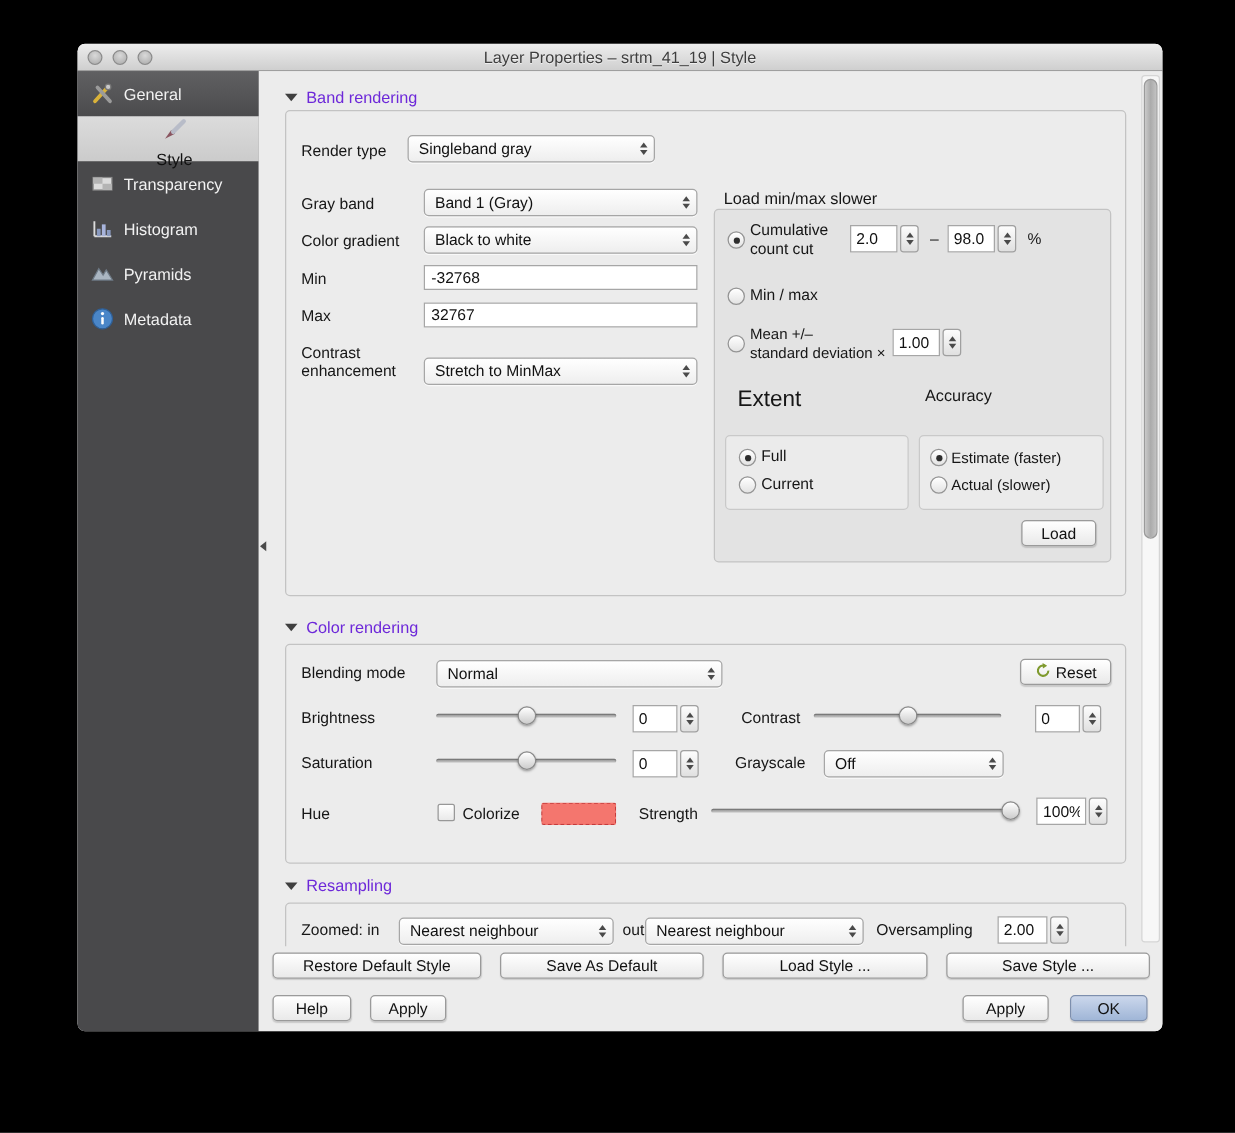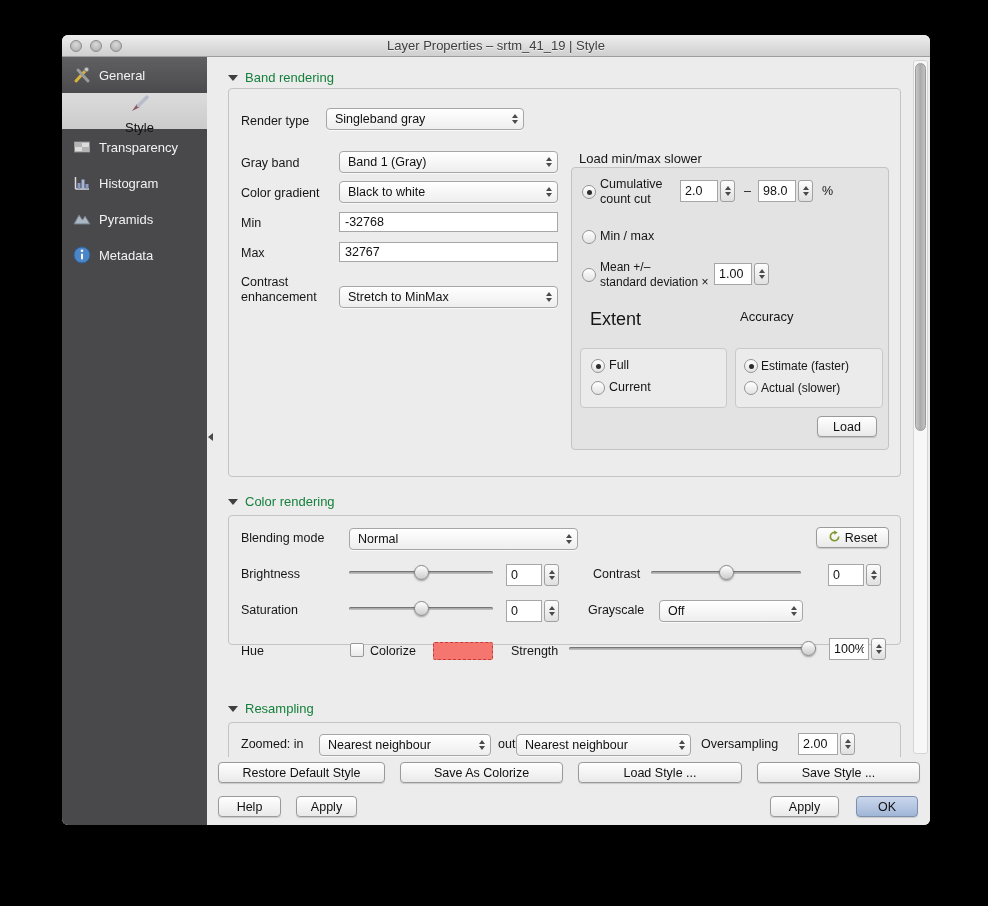--- a/index.html
+++ b/index.html
@@ -23,21 +23,21 @@
   .side-item { height:36px; display:flex; align-items:center; padding-left:10px; gap:7px;
                color:#f2f2f2; font-size:13px; cursor:default; }
   .side-item.first { background:linear-gradient(#606062,#4b4b4d); }
   .side-item.selected { background:linear-gradient(#dcdcdc,#cbcbcb); color:#111;flex-direction:column; }
   .side-icon { width:20px; height:20px; display:flex; align-items:center; justify-content:center; }
 
   .content { position:absolute; left:145px; top:22px; width:723px; bottom:0; background:#ececec; }
   .scrollpane { position:absolute; left:0; top:0; width:723px; height:700px; overflow:hidden; }
 
   .sec-header { position:absolute; display:flex; align-items:center; gap:7px;
-                font-size:13px; color:#15803d; }
+                font-size:13px; color:#6d28d9; }
   .disc { width:0; height:0; border-left:5px solid transparent; border-right:5px solid transparent;
           border-top:6px solid #3f3f3f; }
 
   .gbox { position:absolute; border:1px solid #c3c3c3; border-radius:4px; }
   .gbox.shaded { background:#e3e3e3; }
   .inner-box { position:absolute; border:1px solid #c9c9c9; border-radius:4px; background:#ebebeb;margin-top:22px; }
 
   .label { position:absolute; font-size:12.5px; color:#161616; white-space:nowrap; }
   .label.two { white-space:normal; line-height:15px; }
   .label.small { font-size:12px; }
@@ -293,21 +293,21 @@
               <span>Load</span>
             </div>
           </div>
         </div>
 
         <div class="sec-header" style="left:21px; top:437px;">
           <span class="disc"></span>
           <span>Color rendering</span>
         </div>
 
-        <div class="gbox" style="left:21px; top:458px; width:673px; height:130px;">
+        <div class="gbox" style="left:21px; top:458px; width:673px; height:176px;">
 
           <div class="label" style="left:12px; top:15px;">Blending mode</div>
           <div class="msel" style="left:120px; top:12px; width:229px;">
             <span>Normal</span>
             <span class="arrows">
                 <i class="tri-u"></i>
                 <i class="tri-d"></i>
               </span>
           </div>
           <div class="btn" style="left:587px; top:11px; width:73px;">
@@ -422,21 +422,21 @@
 
       <div class="scrollbar">
         <span class="vthumb"></span>
       </div>
 
       <div style="position:absolute; left:0; top:700px; width:723px; height:68px;">
         <div class="btn" style="left:11px; top:5px; width:167px;">
           <span>Restore Default Style</span>
         </div>
         <div class="btn" style="left:193px; top:5px; width:163px;">
-          <span>Save As Colorize</span>
+          <span>Save As Default</span>
         </div>
         <div class="btn" style="left:371px; top:5px; width:164px;">
           <span>Load Style ...</span>
         </div>
         <div class="btn" style="left:550px; top:5px; width:163px;">
           <span>Save Style ...</span>
         </div>
 
         <div class="btn" style="left:11px; top:39px; width:63px;">
           <span>Help</span>

